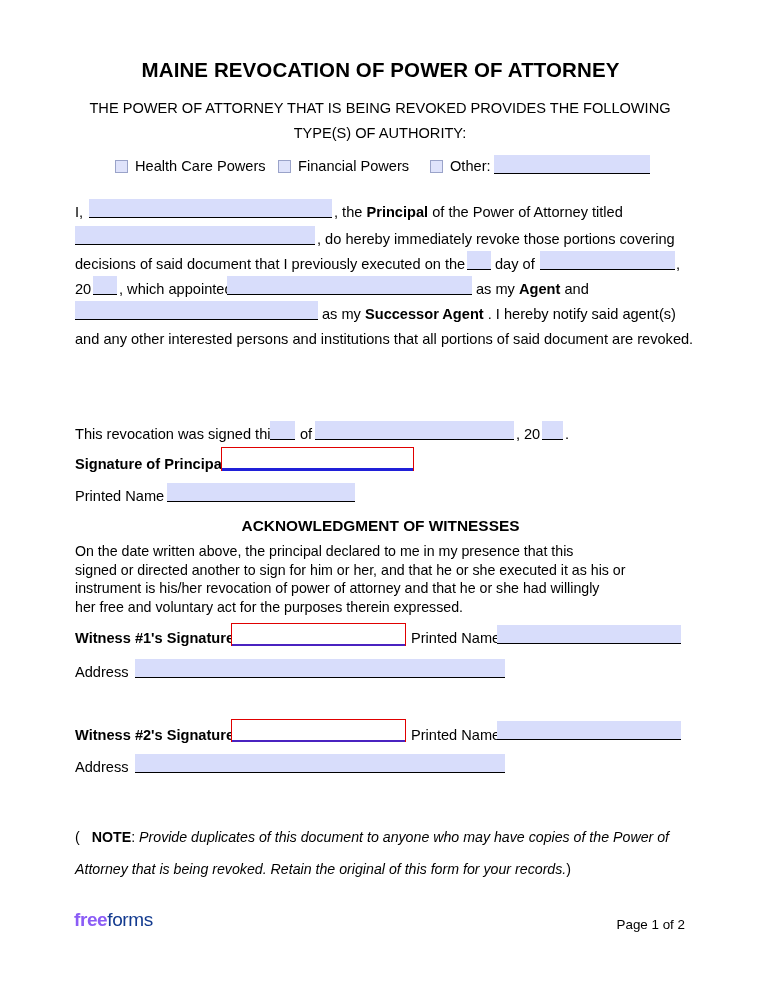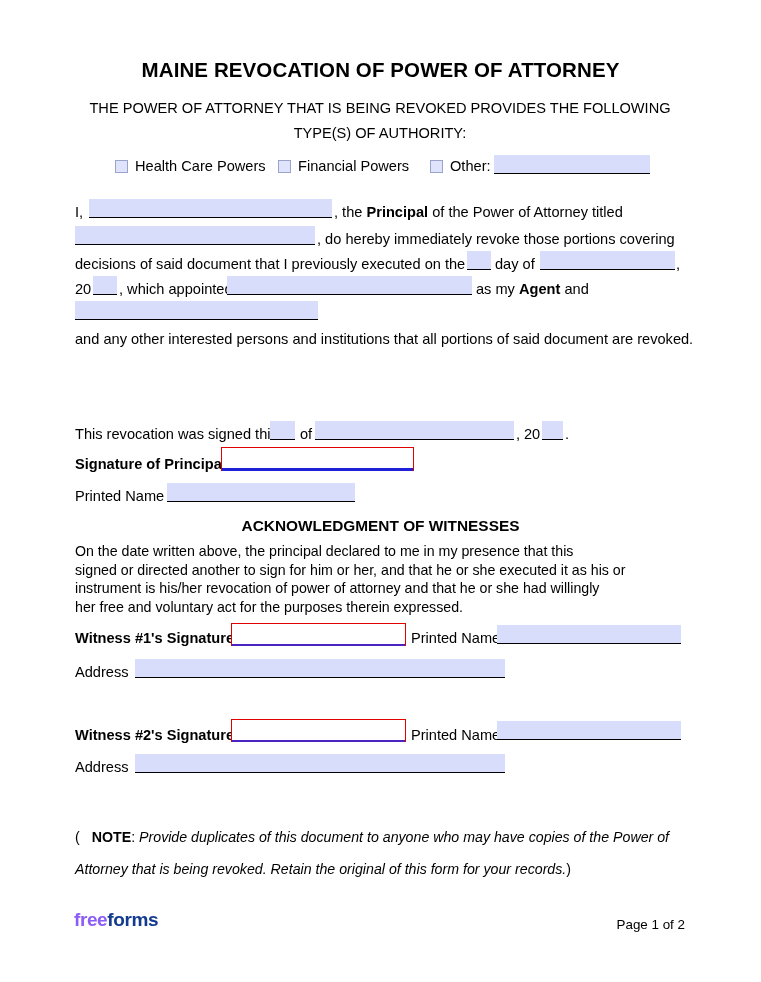--- a/index.html
+++ b/index.html
@@ -132,21 +132,21 @@
   .note-line .roman { font-style: normal; }
 
   
   .logo {
     position: absolute;
     left: 74px; top: 909px;
     font-size: 19px;
     letter-spacing: -0.4px;
   }
   .logo .free { color: #8b5cf6; font-weight: bold; }
-  .logo .forms { color: #123a8f; font-weight: bold; }
+  .logo .forms { color: #123a8f; font-weight: normal; }
   .pagenum {
     position: absolute;
     left: 560px; top: 917px;
     width: 125px;
     text-align: right;
     font-size: 13.4px;
   }
 </style>
 </head>
 <body>
@@ -196,20 +196,25 @@
   <div class="field" style="left:93px; top:276px; width:24px; height:18px;"></div>
   <div class="body-line" style="left:119px; top:280px;">, which appointed</div>
   <div class="field" style="left:227px; top:276px; width:245px; height:18px;"></div>
   <div class="body-line" style="left:476px; top:280px;">
     <span>as my</span>
     <span class="b">Agent</span>
     <span>and</span>
   </div>
 
   <div class="field" style="left:75px; top:301px; width:243px; height:18px;"></div>
+  <div class="body-line" style="left:322px; top:305px;">
+    <span>as my</span>
+    <span class="b">Successor Agent</span>
+    <span>. I hereby notify said agent(s)</span>
+  </div>
 
   <div class="body-line" style="left:75px; top:330px;">and any other interested persons and institutions that all portions of said document are revoked.</div>
 
 
   <div class="body-line" style="left:75px; top:425px;">This revocation was signed this</div>
   <div class="field" style="left:270px; top:421px; width:25px; height:18px;"></div>
   <div class="body-line" style="left:300px; top:425px;">of</div>
   <div class="field" style="left:315px; top:421px; width:199px; height:18px;"></div>
   <div class="body-line" style="left:516px; top:425px;">,</div>
   <div class="body-line" style="left:524px; top:425px;">20</div>

